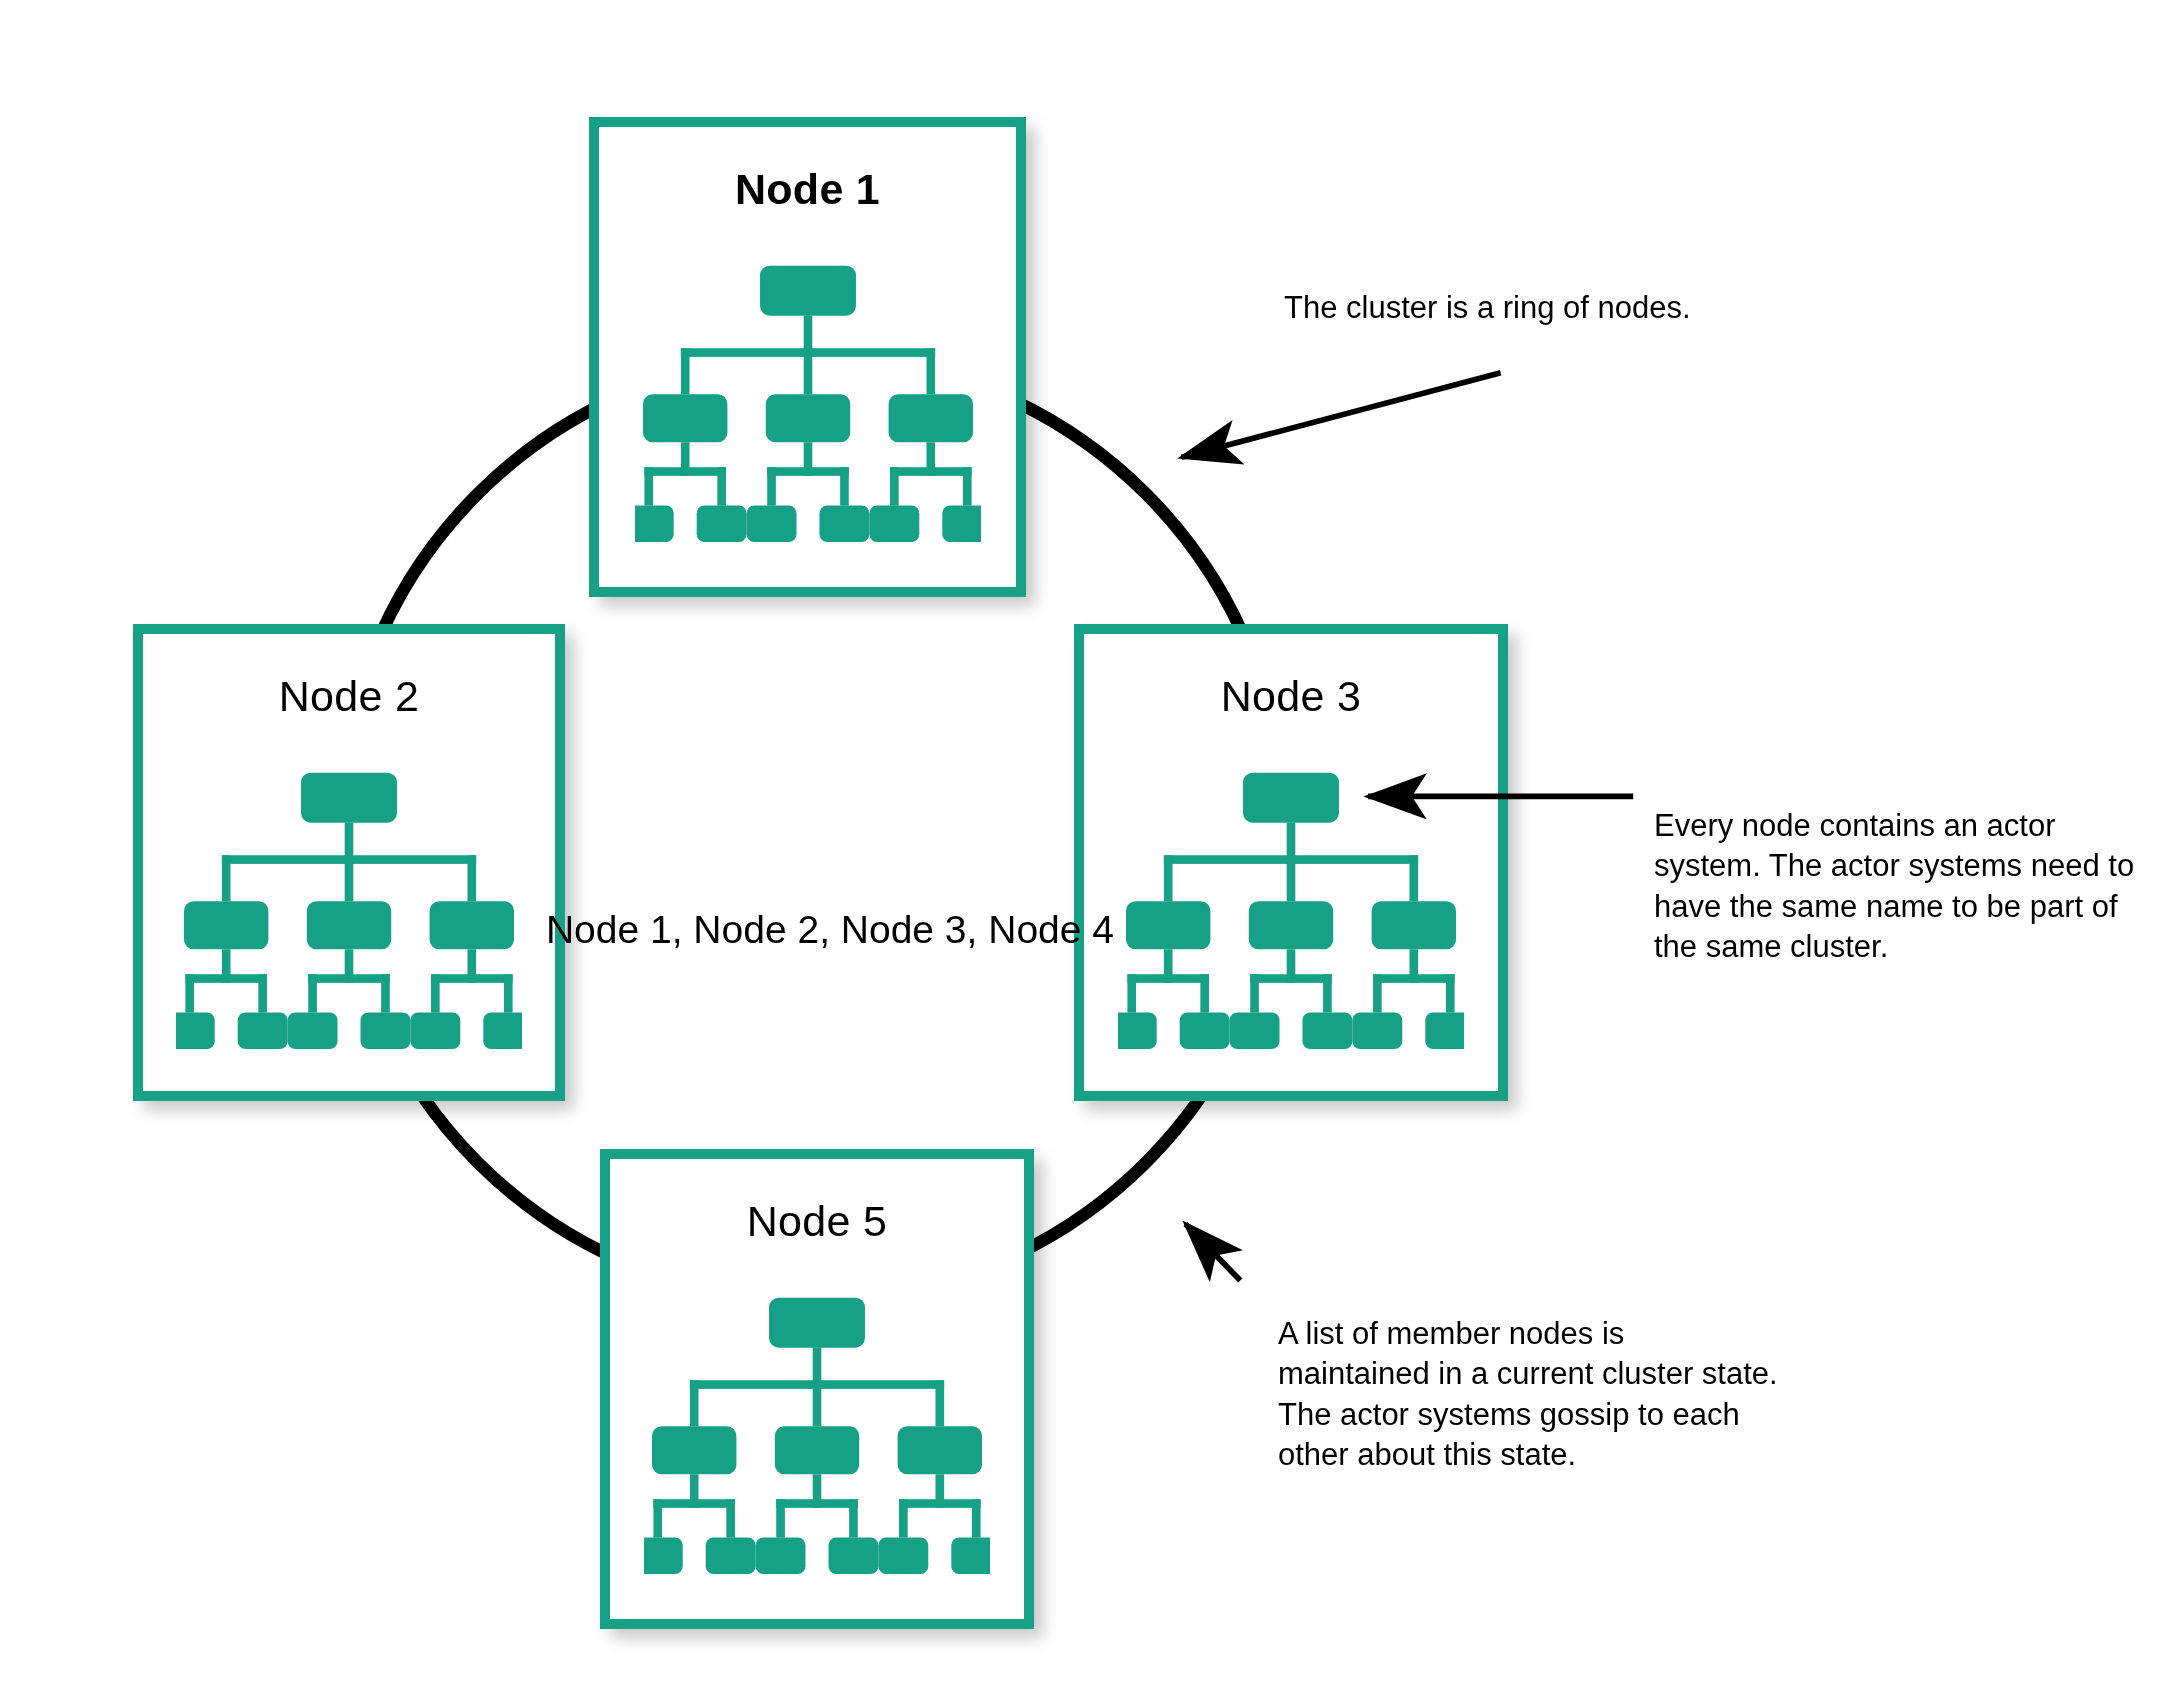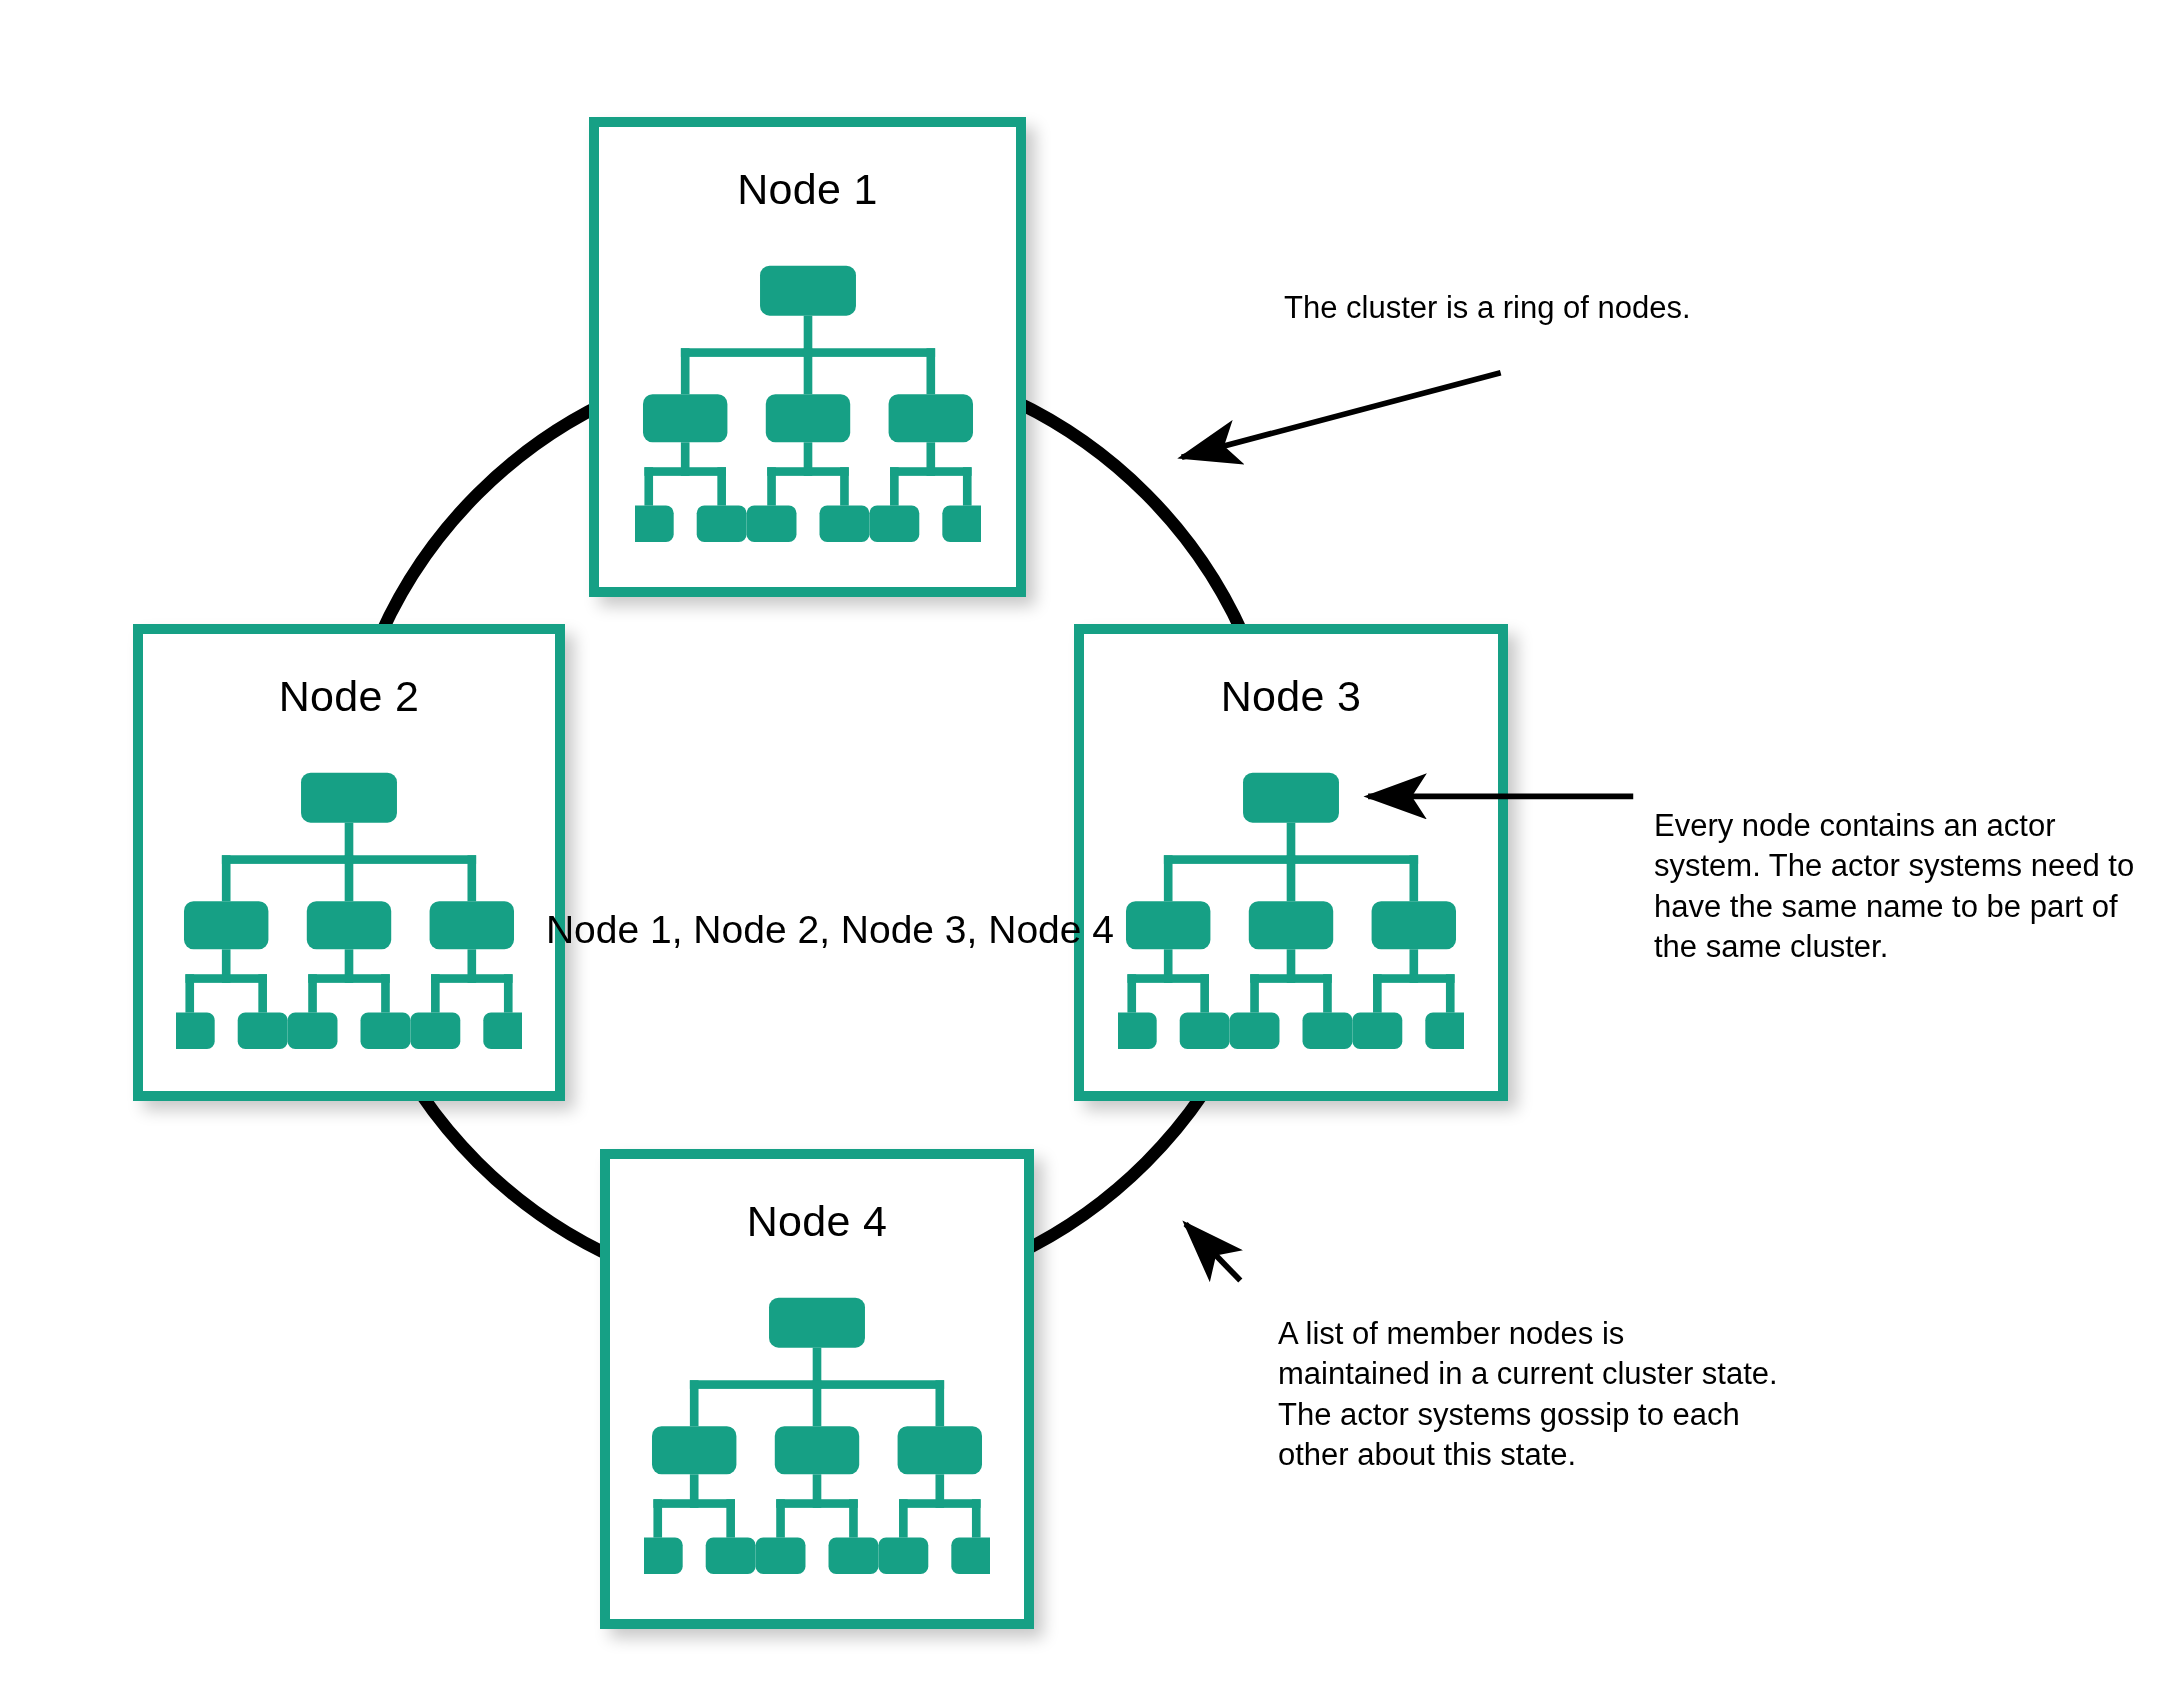--- a/index.html
+++ b/index.html
@@ -79,21 +79,21 @@
 <body>
 
 <div id="stage">
 
   <svg id="ring-svg" viewBox="0 0 2268 1754">
     <circle id="ring-circle" cx="845" cy="862" r="492" fill="none" stroke="#000000" stroke-width="13"></circle>
   </svg>
 
   <div id="nodes-layer">
       <div class="node-card" style="--accent: #16A085; left: 589px; top: 117px; width: 437px; height: 480px;">
-        <div class="node-title" style="top: 38px;">Node 1</div>
+        <div class="node-title" style="top: 38px; font-weight: bold;">Node 1</div>
         <svg class="tree-svg" width="346" height="307" viewBox="0 0 360 320" style="top:133px">
           <rect x="130" y="6" width="100" height="52" rx="10" fill="#16A085"></rect>
           <rect x="175.5" y="58" width="9" height="43" fill="#16A085"></rect>
           <rect x="47.5" y="92" width="265" height="9" fill="#16A085"></rect>
           <rect x="47.5" y="92" width="9" height="48" fill="#16A085"></rect>
           <rect x="8" y="140" width="88" height="50" rx="10" fill="#16A085"></rect>
           <rect x="47.5" y="190" width="9" height="35" fill="#16A085"></rect>
           <rect x="9.5" y="216" width="85" height="9" fill="#16A085"></rect>
           <rect x="9.5" y="216" width="9" height="40" fill="#16A085"></rect>
           <rect x="-12" y="256" width="52" height="38" rx="8" fill="#16A085"></rect>
@@ -175,21 +175,21 @@
           <rect x="264" y="140" width="88" height="50" rx="10" fill="#16A085"></rect>
           <rect x="303.5" y="190" width="9" height="35" fill="#16A085"></rect>
           <rect x="265.5" y="216" width="85" height="9" fill="#16A085"></rect>
           <rect x="265.5" y="216" width="9" height="40" fill="#16A085"></rect>
           <rect x="244" y="256" width="52" height="38" rx="8" fill="#16A085"></rect>
           <rect x="341.5" y="216" width="9" height="40" fill="#16A085"></rect>
           <rect x="320" y="256" width="52" height="38" rx="8" fill="#16A085"></rect>
         </svg>
       </div>
       <div class="node-card" style="--accent: #16A085; left: 600px; top: 1149px; width: 434px; height: 480px;">
-        <div class="node-title" style="top: 38px;">Node 4</div>
+        <div class="node-title" style="top: 38px;">Node 5</div>
         <svg class="tree-svg" width="346" height="307" viewBox="0 0 360 320" style="top:133px">
           <rect x="130" y="6" width="100" height="52" rx="10" fill="#16A085"></rect>
           <rect x="175.5" y="58" width="9" height="43" fill="#16A085"></rect>
           <rect x="47.5" y="92" width="265" height="9" fill="#16A085"></rect>
           <rect x="47.5" y="92" width="9" height="48" fill="#16A085"></rect>
           <rect x="8" y="140" width="88" height="50" rx="10" fill="#16A085"></rect>
           <rect x="47.5" y="190" width="9" height="35" fill="#16A085"></rect>
           <rect x="9.5" y="216" width="85" height="9" fill="#16A085"></rect>
           <rect x="9.5" y="216" width="9" height="40" fill="#16A085"></rect>
           <rect x="-12" y="256" width="52" height="38" rx="8" fill="#16A085"></rect>

